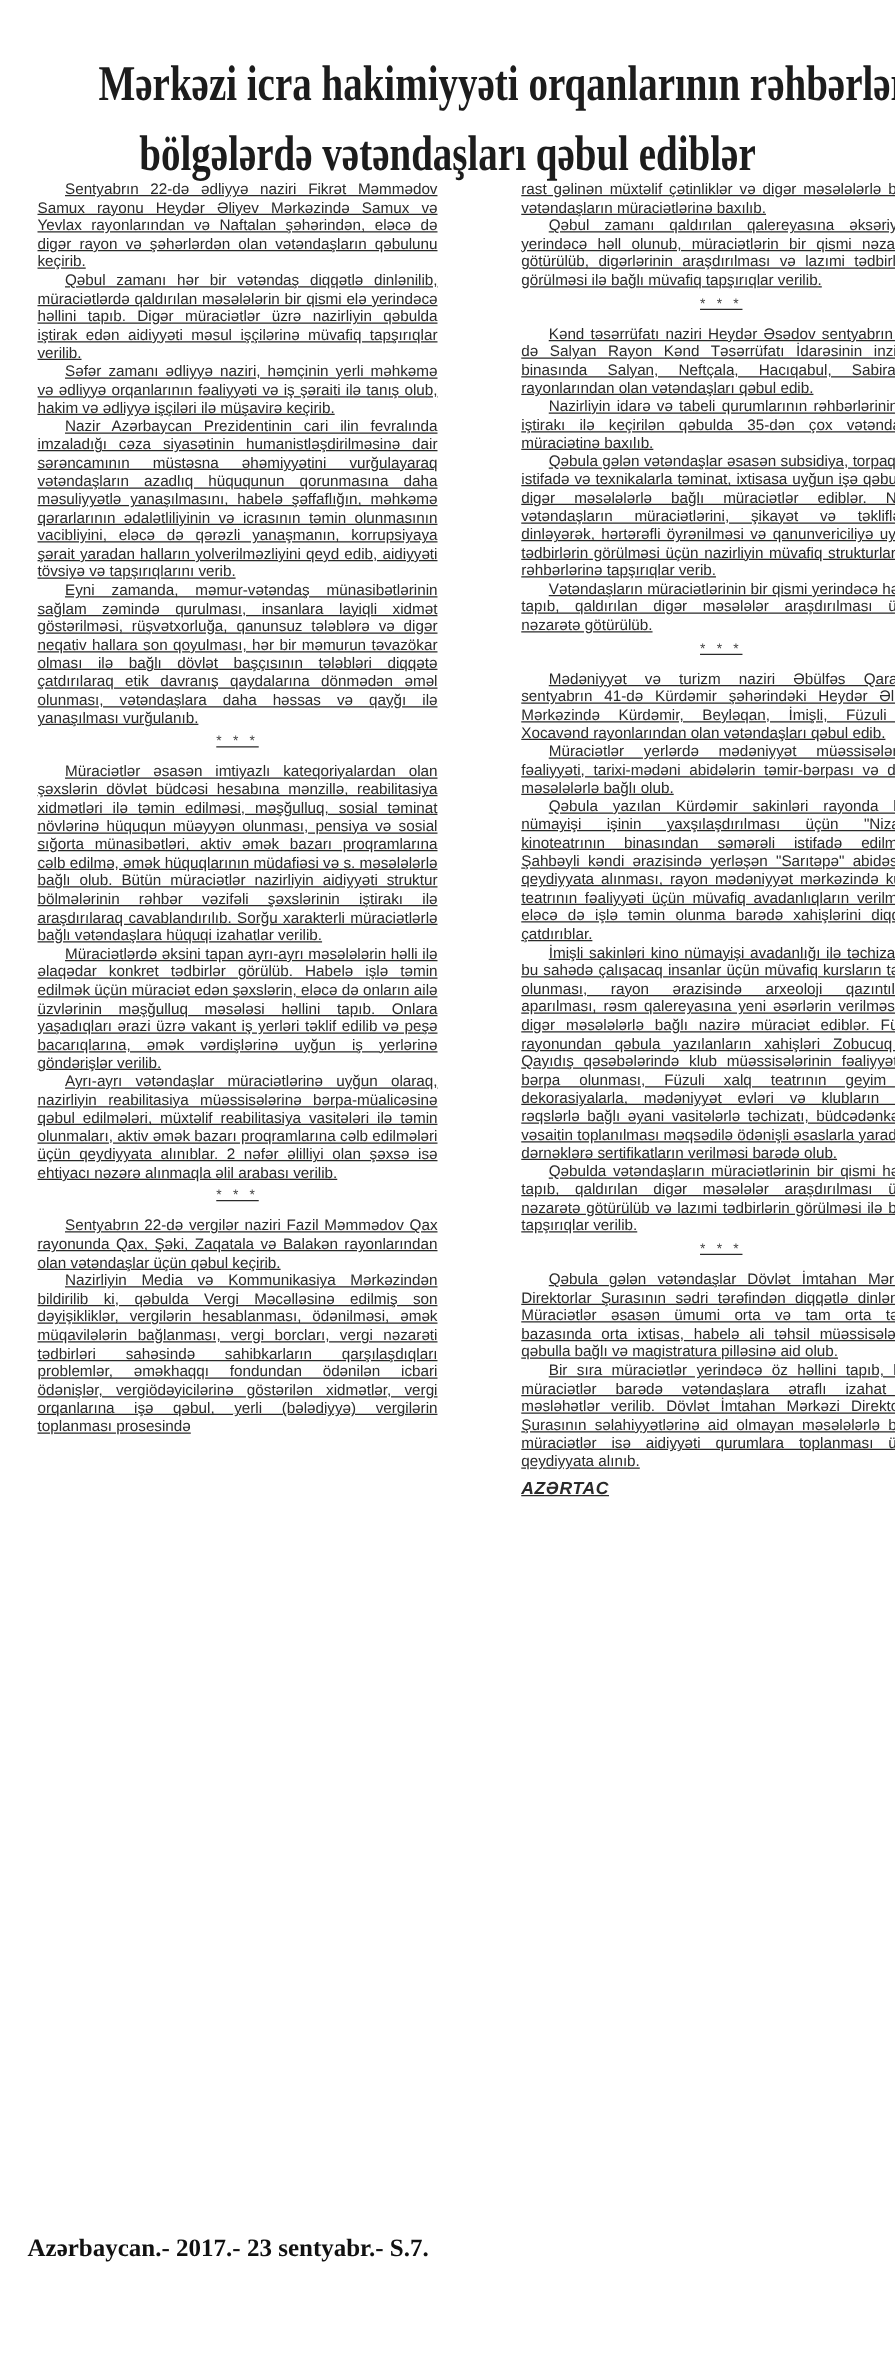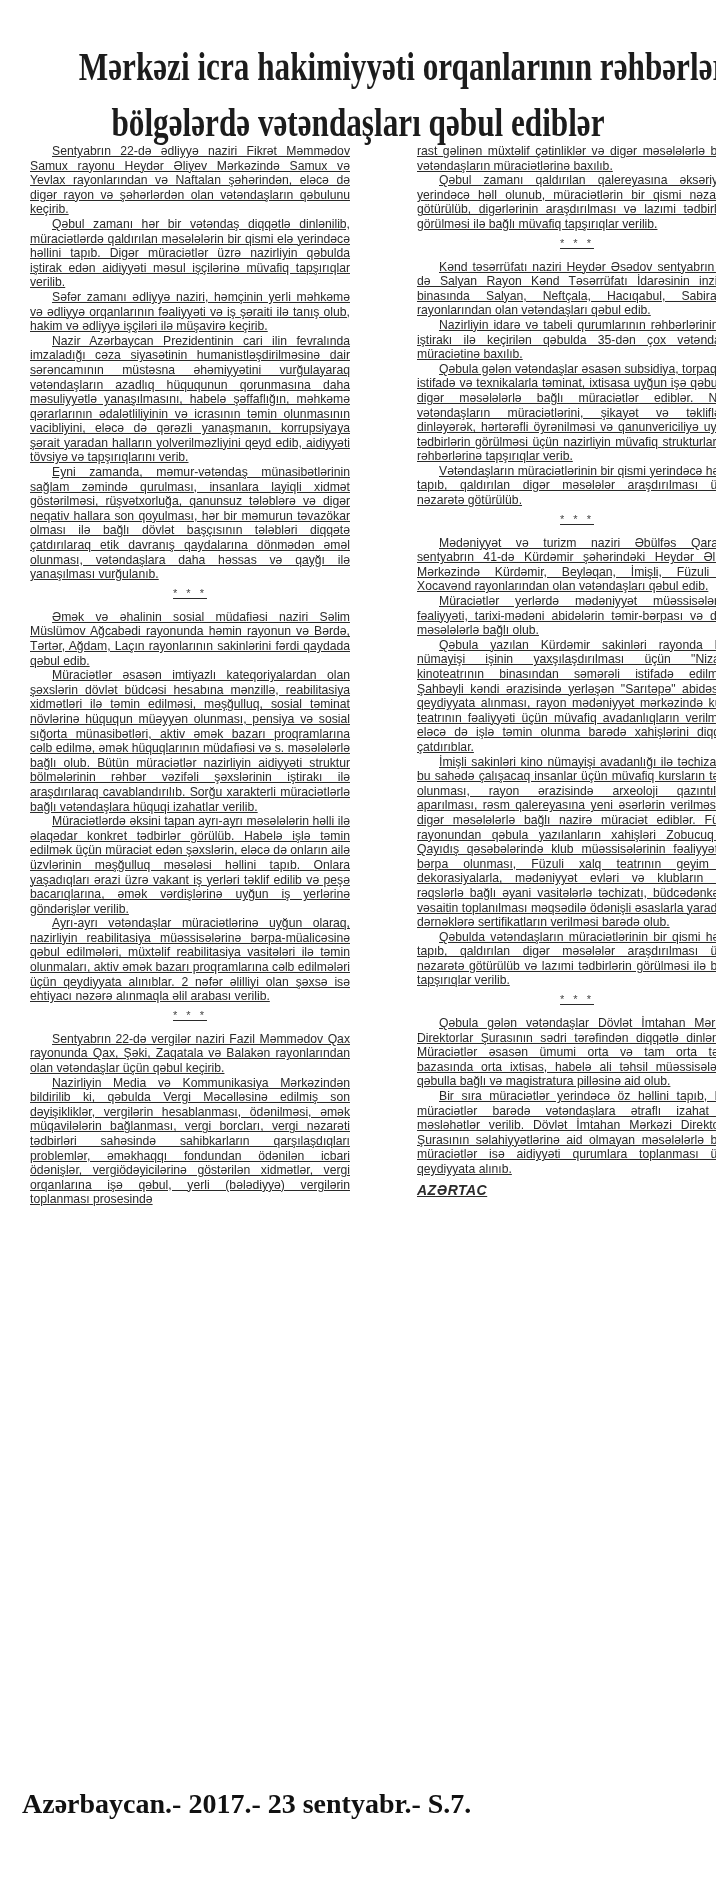--- a/index.html
+++ b/index.html
@@ -22,39 +22,38 @@
     text-align: justify; color: #2a2a2a; text-decoration: underline;
   }
   .col.left { left: 30px; }
   .col.right { left: 377px; margin-left: 40px; }
   .col p { margin: 0; text-indent: 22px; hyphens: manual; }
   .stars { text-align: center; font-size: 11px; line-height: 14px; margin: 4px 0 10px 0; color: #444; letter-spacing: 3px; }
   .signature { text-align: left; font-style: italic; font-weight: bold; font-size: 14px; margin-top: 6px; letter-spacing: 0.5px; }
   .citation {
     position: absolute; left: 22px; top: 1788px;
     font-family: "Liberation Serif", serif; font-weight: bold;
-    font-size: 28px; color: #111;
+    font-size: 20px; color: #111;
   }
 </style>
 </head>
 <body>
 
 <h1 class="title">
   <span class="line">Mərkəzi icra hakimiyyəti orqanlarının rəhbərləri</span>
   <span class="line">bölgələrdə vətəndaşları qəbul ediblər</span>
 </h1>
 
 <div class="col left">
   <p>Sentyabrın 22-də ədliyyə naziri Fikrət Məmmədov Samux rayonu Heydər Əliyev Mərkəzində Samux və Yevlax rayonlarından və Naftalan şəhərindən, eləcə də digər rayon və şəhərlərdən olan vətəndaşların qəbulunu keçirib.</p>
   <p>Qəbul zamanı hər bir vətəndaş diqqətlə dinlənilib, müraciətlərdə qaldırılan məsələlərin bir qismi elə yerindəcə həllini tapıb. Digər müraciətlər üzrə nazirliyin qəbulda iştirak edən aidiyyəti məsul işçilərinə müvafiq tapşırıqlar verilib.</p>
   <p>Səfər zamanı ədliyyə naziri, həmçinin yerli məhkəmə və ədliyyə orqanlarının fəaliyyəti və iş şəraiti ilə tanış olub, hakim və ədliyyə işçiləri ilə müşavirə keçirib.</p>
   <p>Nazir Azərbaycan Prezidentinin cari ilin fevralında imzaladığı cəza siyasətinin humanistləşdirilməsinə dair sərəncamının müstəsna əhəmiyyətini vurğulayaraq vətəndaşların azadlıq hüququnun qorunmasına daha məsuliyyətlə yanaşılmasını, habelə şəffaflığın, məhkəmə qərarlarının ədalətliliyinin və icrasının təmin olunmasının vacibliyini, eləcə də qərəzli yanaşmanın, korrupsiyaya şərait yaradan halların yolverilməzliyini qeyd edib, aidiyyəti tövsiyə və tapşırıqlarını verib.</p>
   <p>Eyni zamanda, məmur-vətəndaş münasibətlərinin sağlam zəmində qurulması, insanlara layiqli xidmət göstərilməsi, rüşvətxorluğa, qanunsuz tələblərə və digər neqativ hallara son qoyulması, hər bir məmurun təvazökar olması ilə bağlı dövlət başçısının tələbləri diqqətə çatdırılaraq etik davranış qaydalarına dönmədən əməl olunması, vətəndaşlara daha həssas və qayğı ilə yanaşılması vurğulanıb.</p>
   <div class="stars">* * *</div>
-  <p>Əmək və əhalinin sosial müdafiəsi naziri Səlim Müslümov Ağcabədi rayonunda həmin rayonun və Bərdə, Tərtər, Ağdam, Laçın rayonlarının sakinlərini fərdi qaydada qəbul edib.</p>
   <p>Müraciətlər əsasən imtiyazlı kateqoriyalardan olan şəxslərin dövlət büdcəsi hesabına mənzillə, reabilitasiya xidmətləri ilə təmin edilməsi, məşğulluq, sosial təminat növlərinə hüququn müəyyən olunması, pensiya və sosial sığorta münasibətləri, aktiv əmək bazarı proqramlarına cəlb edilmə, əmək hüquqlarının müdafiəsi və s. məsələlərlə bağlı olub. Bütün müraciətlər nazirliyin aidiyyəti struktur bölmələrinin rəhbər vəzifəli şəxslərinin iştirakı ilə araşdırılaraq cavablandırılıb. Sorğu xarakterli müraciətlərlə bağlı vətəndaşlara hüquqi izahatlar verilib.</p>
   <p>Müraciətlərdə əksini tapan ayrı-ayrı məsələlərin həlli ilə əlaqədar konkret tədbirlər görülüb. Habelə işlə təmin edilmək üçün müraciət edən şəxslərin, eləcə də onların ailə üzvlərinin məşğulluq məsələsi həllini tapıb. Onlara yaşadıqları ərazi üzrə vakant iş yerləri təklif edilib və peşə bacarıqlarına, əmək vərdişlərinə uyğun iş yerlərinə göndərişlər verilib.</p>
   <p>Ayrı-ayrı vətəndaşlar müraciətlərinə uyğun olaraq, nazirliyin reabilitasiya müəssisələrinə bərpa-müalicəsinə qəbul edilmələri, müxtəlif reabilitasiya vasitələri ilə təmin olunmaları, aktiv əmək bazarı proqramlarına cəlb edilmələri üçün qeydiyyata alınıblar. 2 nəfər əlilliyi olan şəxsə isə ehtiyacı nəzərə alınmaqla əlil arabası verilib.</p>
   <div class="stars">* * *</div>
   <p>Sentyabrın 22-də vergilər naziri Fazil Məmmədov Qax rayonunda Qax, Şəki, Zaqatala və Balakən rayonlarından olan vətəndaşlar üçün qəbul keçirib.</p>
   <p>Nazirliyin Media və Kommunikasiya Mərkəzindən bildirilib ki, qəbulda Vergi Məcəlləsinə edilmiş son dəyişikliklər, vergilərin hesablanması, ödənilməsi, əmək müqavilələrin bağlanması, vergi borcları, vergi nəzarəti tədbirləri sahəsində sahibkarların qarşılaşdıqları problemlər, əməkhaqqı fondundan ödənilən icbari ödənişlər, vergiödəyicilərinə göstərilən xidmətlər, vergi orqanlarına işə qəbul, yerli (bələdiyyə) vergilərin toplanması prosesində</p>
 </div>
 
 <div class="col right">
   <p style="text-indent:0">rast gəlinən müxtəlif çətinliklər və digər məsələlərlə bağlı vətəndaşların müraciətlərinə baxılıb.</p>

